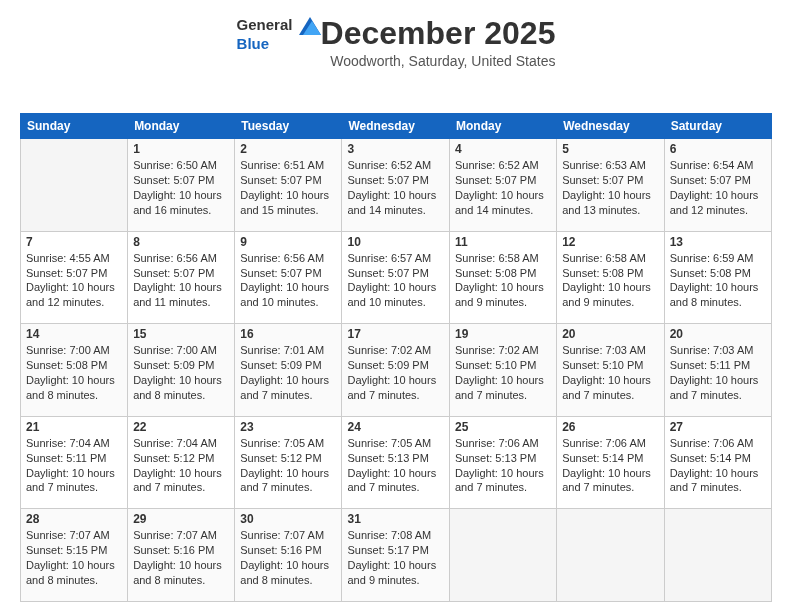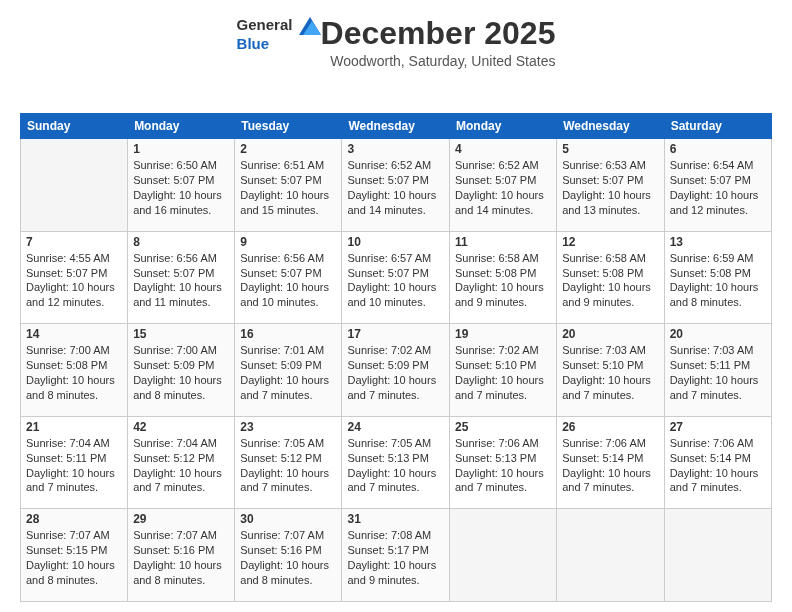--- a/index.html
+++ b/index.html
@@ -278,21 +278,21 @@
         </tr>
         <tr>
           <td>
             <span class="day-number">21</span>
             <div class="cell-text" style="white-space: pre-line;">Sunrise: 7:04 AM
 Sunset: 5:11 PM
 Daylight: 10 hours
 and 7 minutes.</div>
           </td>
           <td>
-            <span class="day-number">42</span>
+            <span class="day-number">22</span>
             <div class="cell-text" style="white-space: pre-line;">Sunrise: 7:04 AM
 Sunset: 5:12 PM
 Daylight: 10 hours
 and 7 minutes.</div>
           </td>
           <td>
             <span class="day-number">23</span>
             <div class="cell-text" style="white-space: pre-line;">Sunrise: 7:05 AM
 Sunset: 5:12 PM
 Daylight: 10 hours

